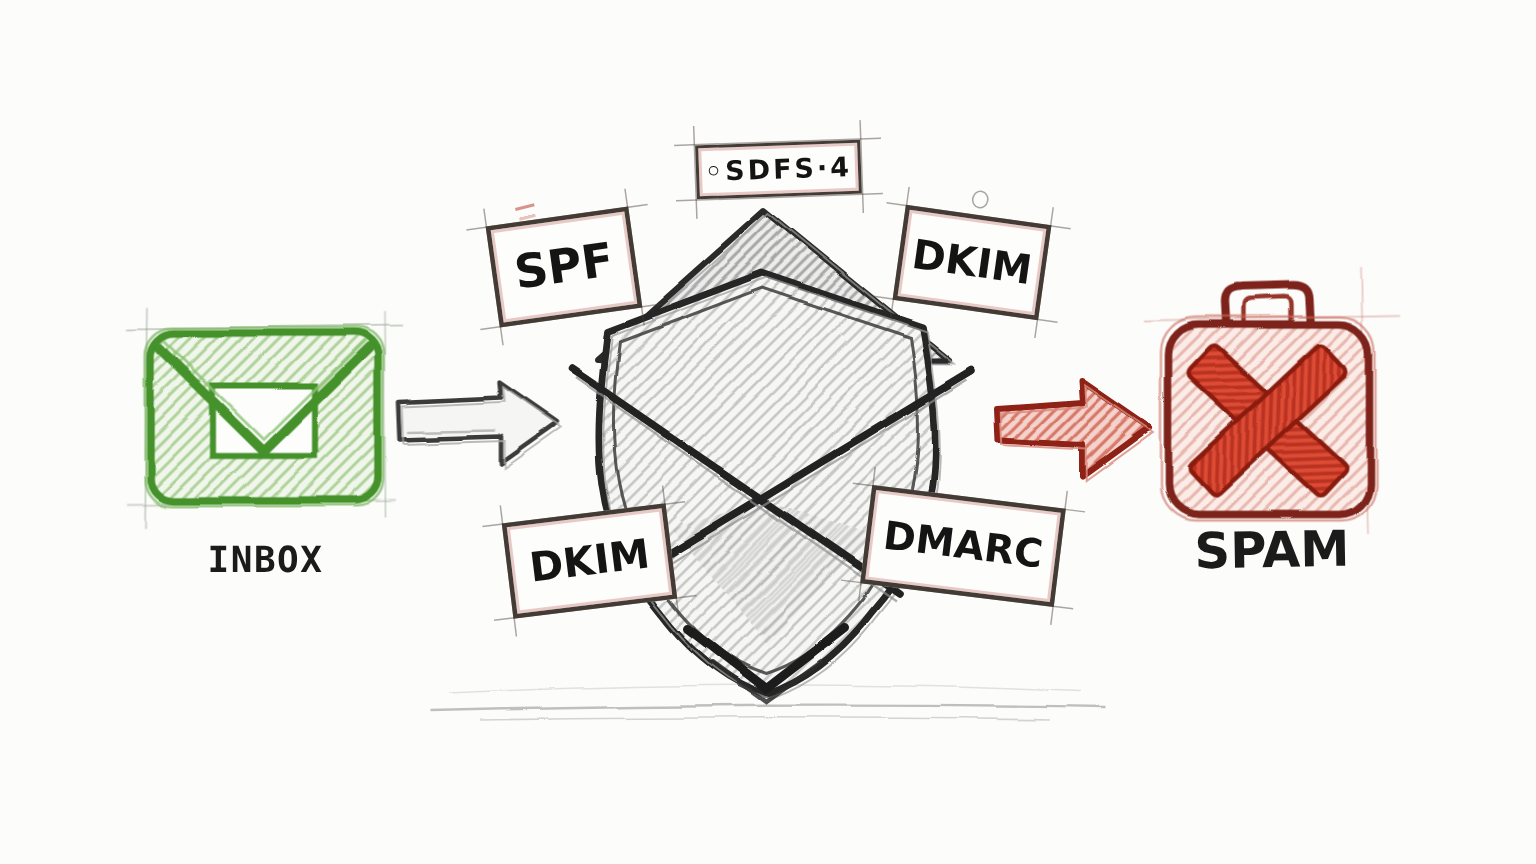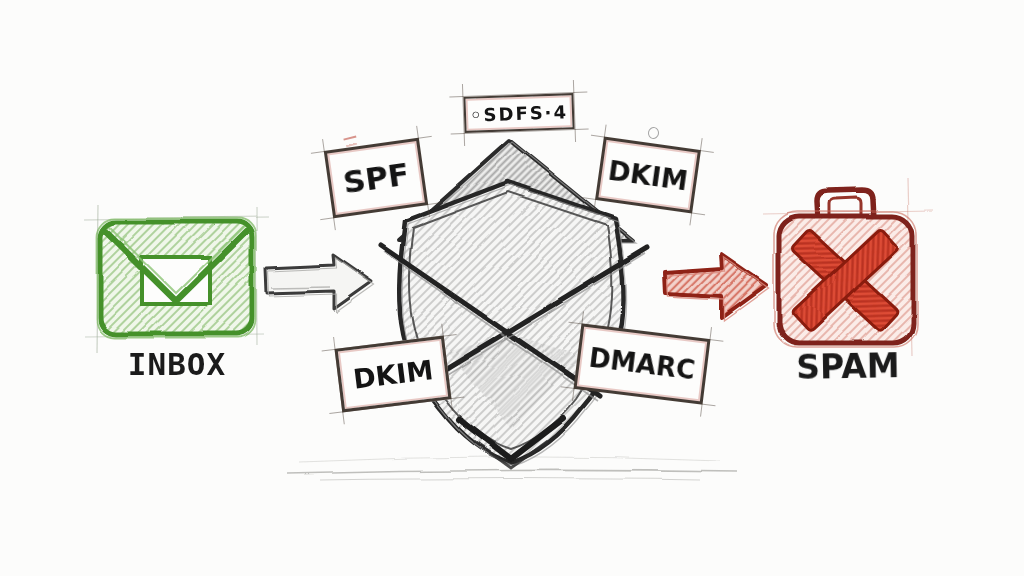--- a/index.html
+++ b/index.html
@@ -23,21 +23,21 @@
   .tag > span::after{content:'';position:absolute;top:-15px;bottom:-15px;right:-3px;border-right:1.5px solid rgba(70,60,52,.45);}
 
   #tag-sdfs {left:464px;top:95px;width:106px;height:32px;transform:rotate(-2deg);font-size:18px;letter-spacing:2px;border-width:2.5px;}
   #tag-spf  {left:328px;top:144px;width:90px;height:62px;transform:rotate(-8deg);font-size:31px;}
   #tag-dkim-top{left:599px;top:143px;width:92px;height:58px;transform:rotate(8deg);font-size:27px;}
   #tag-dkim-bottom{left:338px;top:342px;width:104px;height:58px;transform:rotate(-7deg);font-size:27px;}
   #tag-dmarc{left:577px;top:331px;width:124px;height:60px;transform:rotate(7deg);font-size:26px;}
 
   
   .caption{position:absolute;font-weight:bold;color:#1b1b1b;text-align:center;z-index:4;}
-  #inbox-label{left:112px;top:346px;width:130px;font-family:"DejaVu Sans Mono",monospace;font-size:31px;letter-spacing:1px;}
+  #inbox-label{left:112px;top:359px;width:130px;font-family:"DejaVu Sans Mono",monospace;font-size:24px;letter-spacing:1px;}
   #spam-label{left:790px;top:347px;width:116px;font-size:33px;transform:rotate(-1deg);}
 
   
   .mark{position:absolute;z-index:3;}
   #circle-mark{left:648px;top:127px;width:9px;height:10px;border:1.6px solid #8f8f8f;border-radius:50%;transform:rotate(12deg);opacity:.8;}
   #red-mark{left:344px;top:137px;width:13px;height:5px;border-top:2px solid rgba(186,62,48,.55);box-shadow:0 3px 0 -1px rgba(186,62,48,.3);transform:rotate(-14deg);}
 </style>
 </head>
 <body>
 

